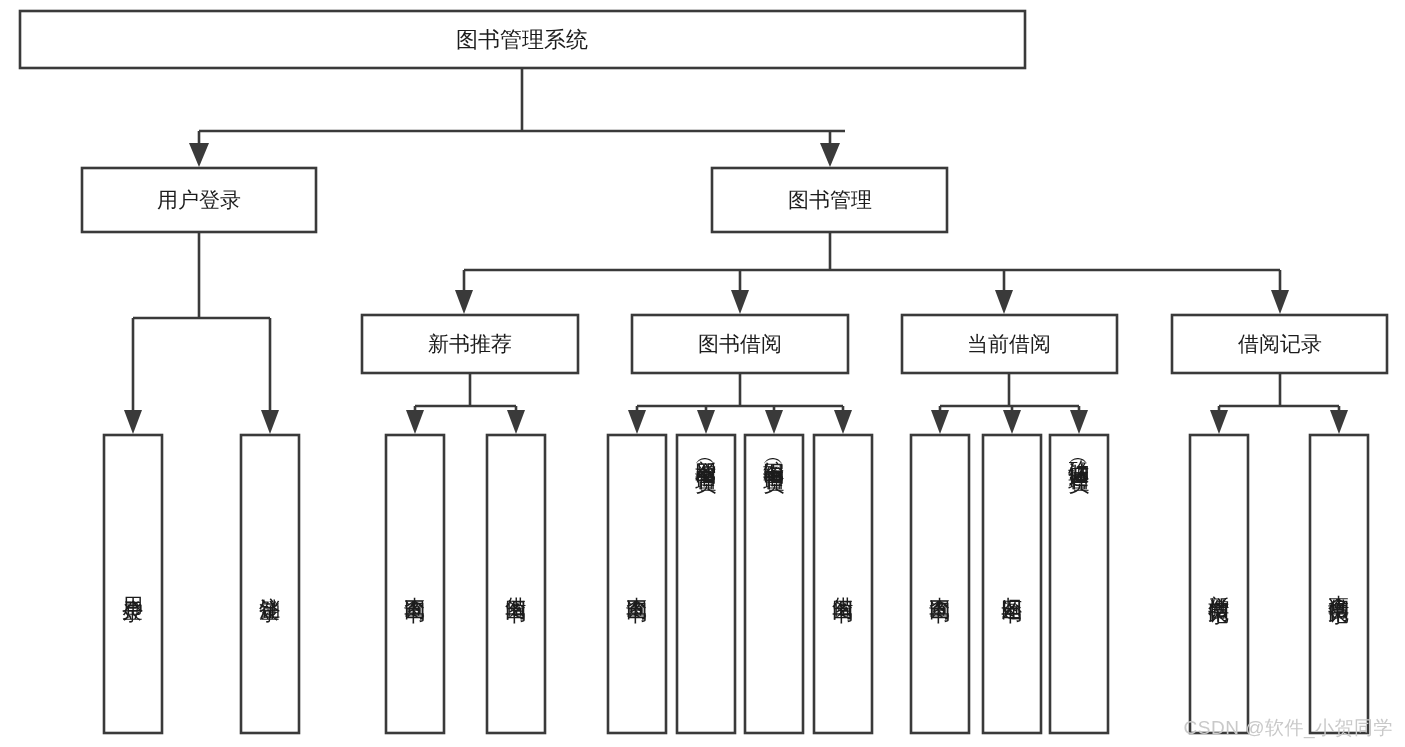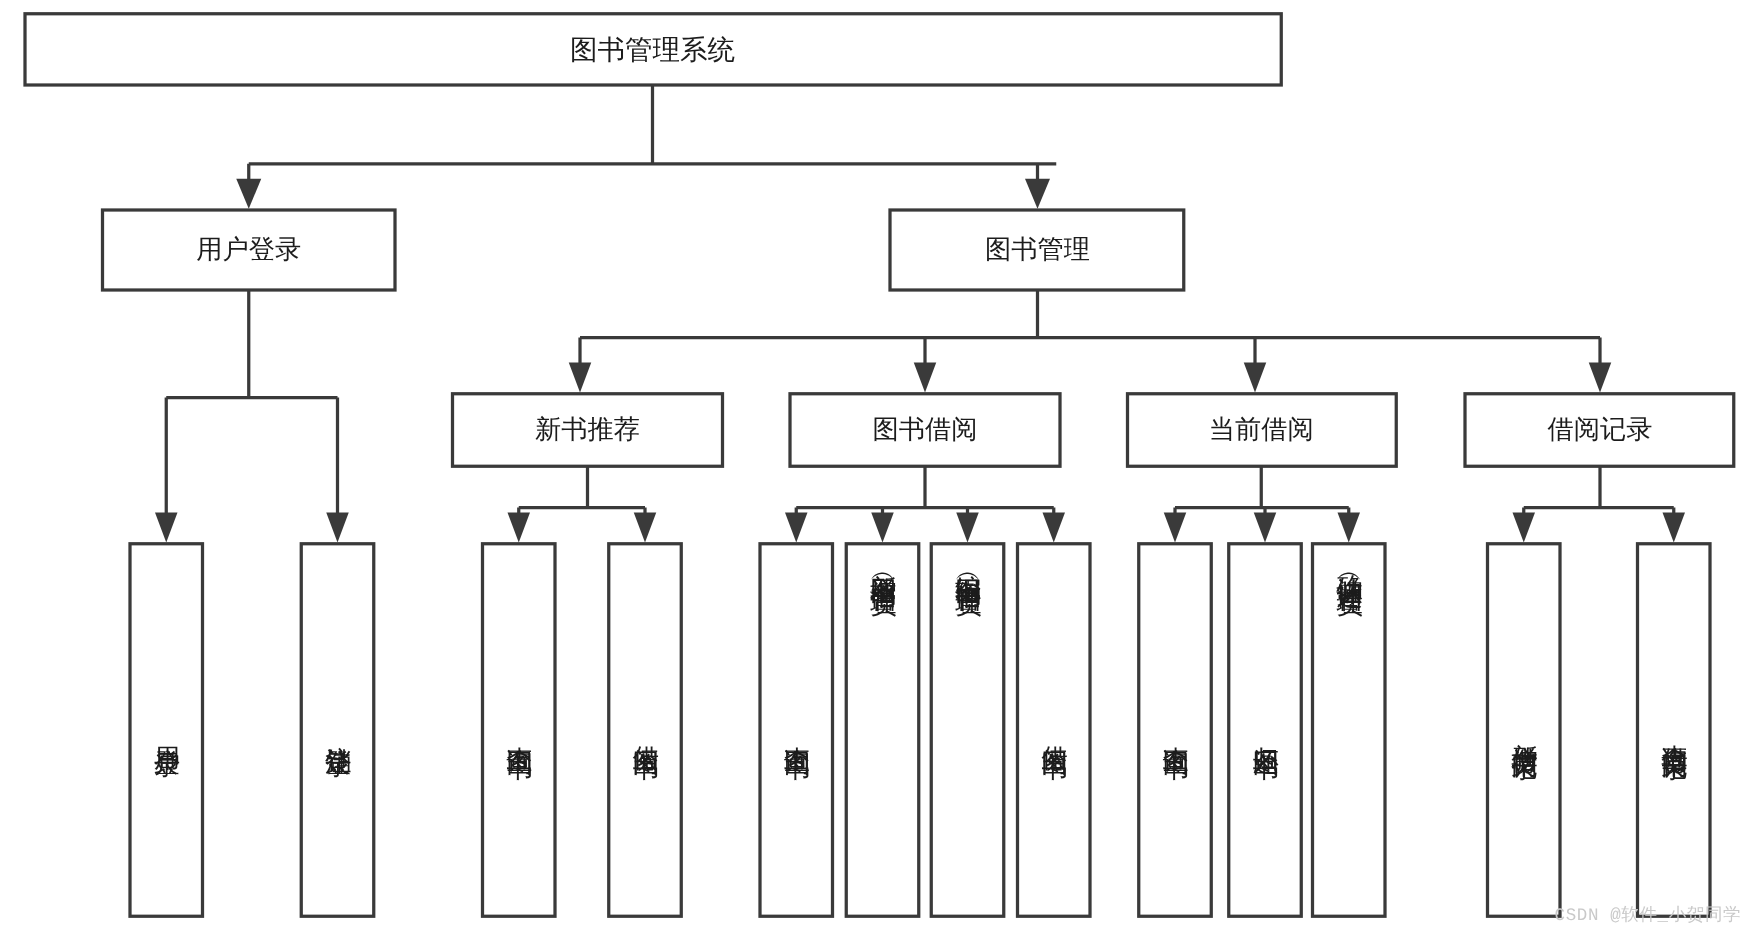--- a/index.html
+++ b/index.html
@@ -65,22 +65,22 @@
     stroke-linecap: butt;
   }
   .arrow-head {
     fill: #3a3a3a;
     stroke: none;
   }
   .watermark {
     position: absolute;
     right: 12px;
     bottom: 6px;
-    font-family: Liberation Mono, monospace;
-    font-size: 14px;
+    font-family: Liberation Sans, sans-serif;
+    font-size: 19px;
     color: #c9c9c9;
     letter-spacing: 0.5px;
     white-space: nowrap;
     pointer-events: none;
   }
 </style>
 </head>
 <body>
 
 <div id="diagram-root">

